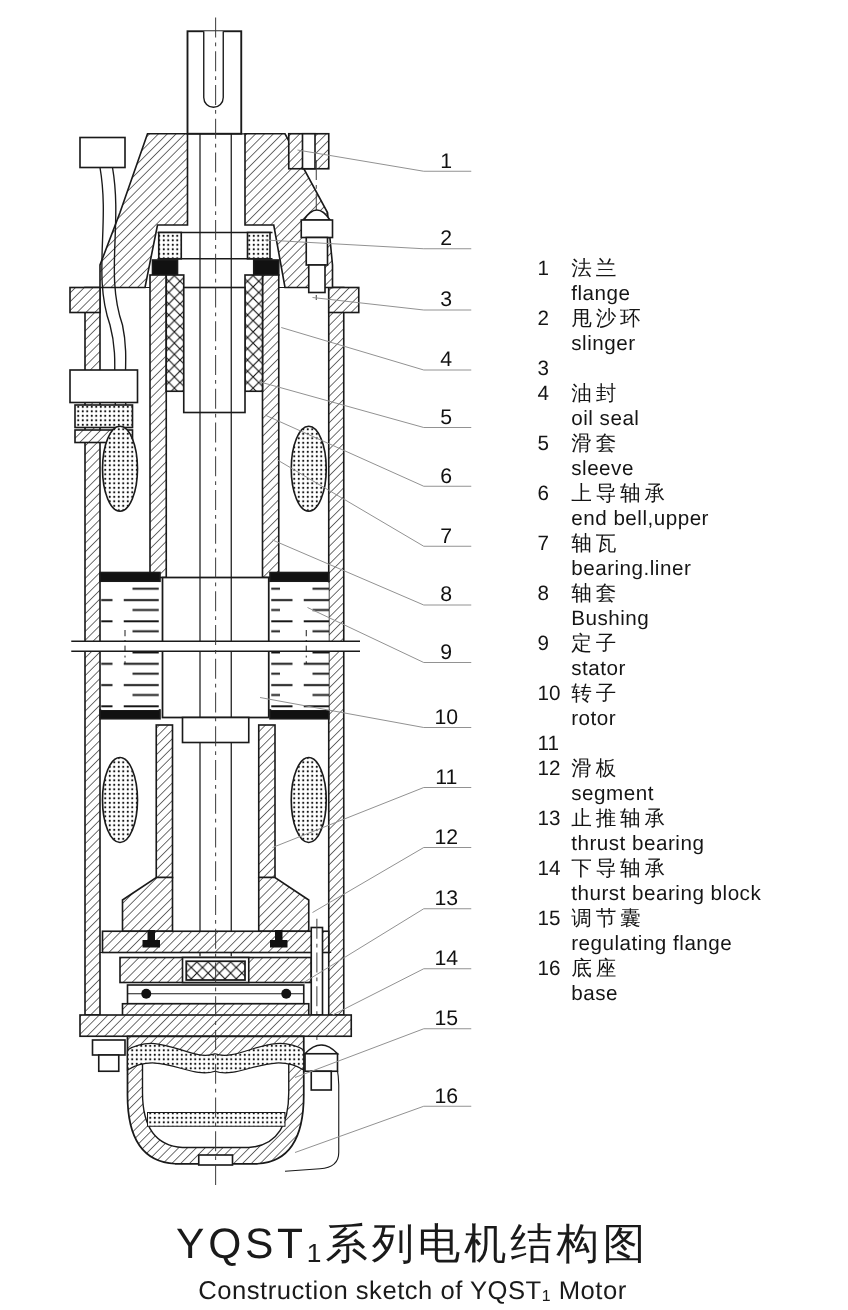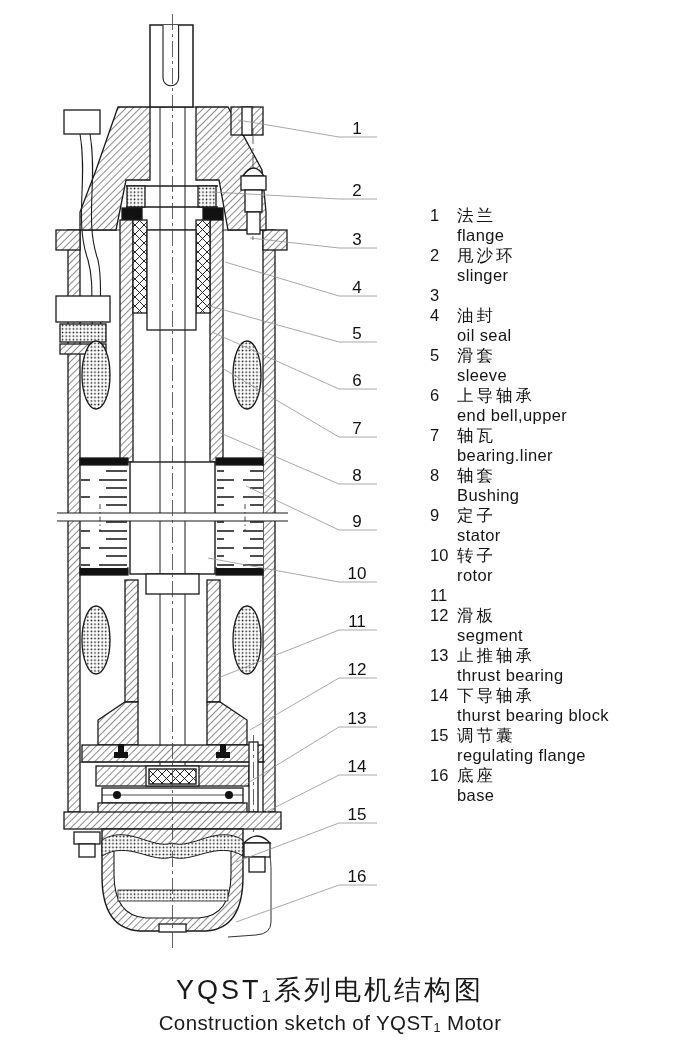--- a/index.html
+++ b/index.html
@@ -16,21 +16,21 @@
   
   .legend{position:absolute;left:428px;top:205px;width:240px;font-size:16.5px;line-height:20px;color:#151515;}
   .legend-item{display:flex;align-items:flex-start;}
   .lno{flex:0 0 27px;text-align:left;padding-left:2px;}
   .ltx{display:flex;flex-direction:column;}
   .ltx .zh{letter-spacing:3px;}
   .ltx .en{letter-spacing:0.4px;}
 
   
   .title-block{position:absolute;left:90px;top:972px;width:480px;text-align:center;}
-  .title-zh{font-size:27px;letter-spacing:3px;}
+  .title-zh{font-size:34px;letter-spacing:3px;}
   .title-en{font-size:20.5px;margin-top:3px;letter-spacing:0.4px;}
   .sub{font-size:62%;vertical-align:-14%;}
 </style>
 </head>
 <body>
 
 <svg width="678" height="1048" viewBox="0 0 678 1048">
   <defs>
     <pattern id="ph" width="5" height="5" patternUnits="userSpaceOnUse" patternTransform="rotate(45)">
       <rect width="5" height="5" fill="#ffffff"></rect>

